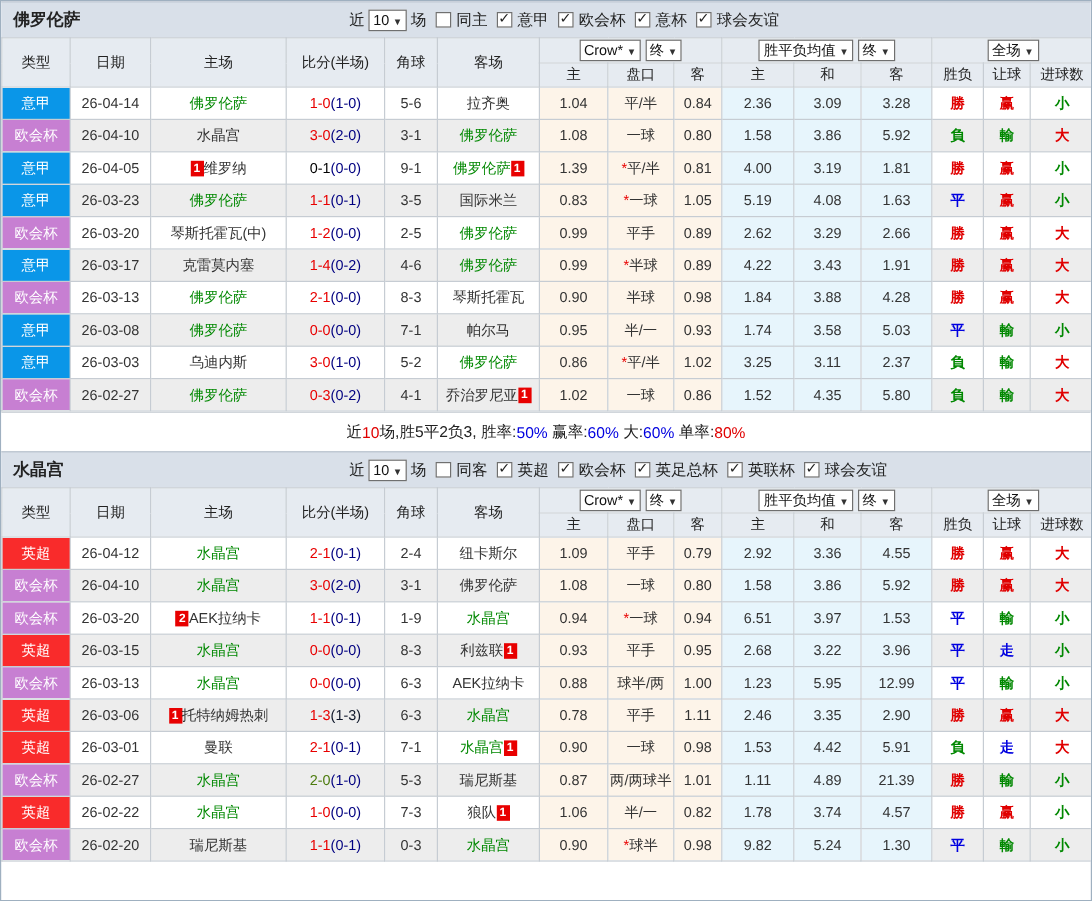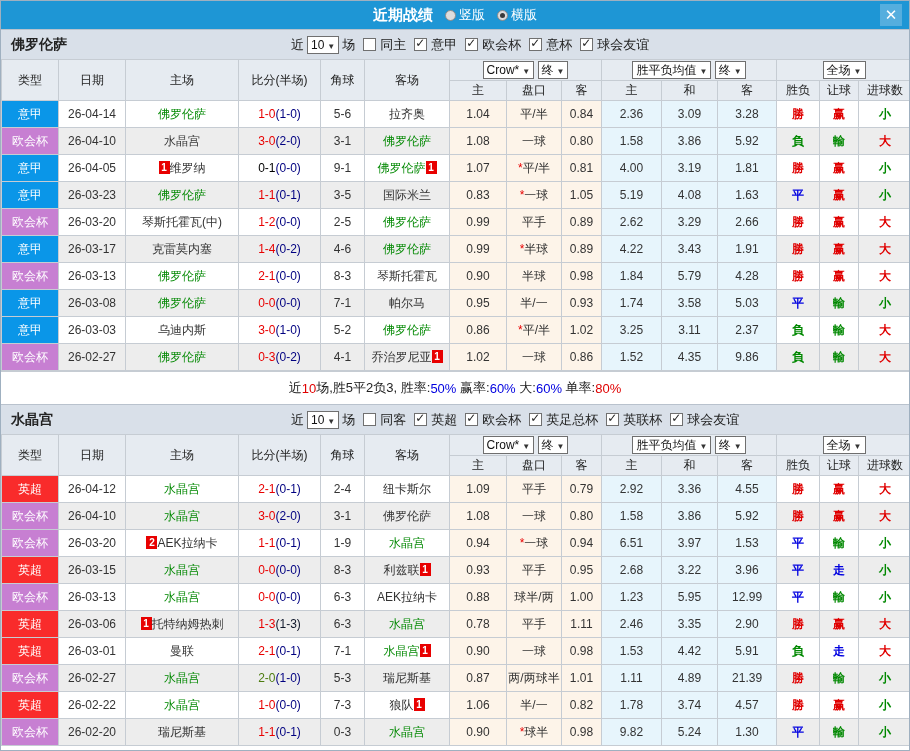--- a/index.html
+++ b/index.html
@@ -39,32 +39,20 @@
   .star { color:#e80000; }
 
   
   .summary { height:33px; background:#fff; border-top:1px solid #c6ccd3; display:flex; align-items:center; justify-content:center; font-size:13px; }
   .summary span { white-space:pre; }
 </style>
 </head>
 <body>
 
 <div class="app">
-  <div class="titlebar">
-    <span class="title">近期战绩</span>
-    <span class="radio-wrap">
-      <span class="radio" id="radio0"></span>
-      <span>竖版</span>
-    </span>
-    <span class="radio-wrap">
-      <span class="radio checked" id="radio1"></span>
-      <span>横版</span>
-    </span>
-    <span class="close-btn">✕</span>
-  </div>
   <div id="sections">
       <div class="section-head">
         <span class="team-name">佛罗伦萨</span>
         <div class="filters">
           <span>近</span>
           <span class="sel"><span>10</span><span class="caret">▼</span></span>
           <span>场</span>
           <span class="cb"></span>
           <span>同主</span>
           <span class="cb checked"></span>
@@ -154,21 +142,21 @@
             <td style="color:#008800;font-weight:bold">輸</td>
             <td style="color:#e00000;font-weight:bold">大</td>
           </tr>
           <tr class="odd">
             <td style="background:#0a96e8;color:#fff">意甲</td>
             <td>26-04-05</td>
             <td class=""><span class="badge">1</span><span class="">维罗纳</span></td>
             <td><span class="score-main" style="color:#000000">0-1</span><span style="color:#000080">(0-0)</span></td>
             <td>9-1</td>
             <td class=""><span class="team-green">佛罗伦萨</span><span class="badge">1</span></td>
-            <td class="tint-odds">1.07</td>
+            <td class="tint-odds">1.39</td>
             <td class="tint-odds"><span class="star">*</span>平/半</td>
             <td class="tint-odds">0.81</td>
             <td class="tint-avg">4.00</td>
             <td class="tint-avg">3.19</td>
             <td class="tint-avg">1.81</td>
             <td style="color:#e00000;font-weight:bold">勝</td>
             <td style="color:#e00000;font-weight:bold">赢</td>
             <td style="color:#008800;font-weight:bold">小</td>
           </tr>
           <tr class="even">
@@ -226,21 +214,21 @@
             <td style="background:#c77fd2;color:#fff">欧会杯</td>
             <td>26-03-13</td>
             <td class=""><span class="team-green">佛罗伦萨</span></td>
             <td><span class="score-main" style="color:#e80000">2-1</span><span style="color:#000080">(0-0)</span></td>
             <td>8-3</td>
             <td class=""><span class="">琴斯托霍瓦</span></td>
             <td class="tint-odds">0.90</td>
             <td class="tint-odds">半球</td>
             <td class="tint-odds">0.98</td>
             <td class="tint-avg">1.84</td>
-            <td class="tint-avg">5.79</td>
+            <td class="tint-avg">3.88</td>
             <td class="tint-avg">4.28</td>
             <td style="color:#e00000;font-weight:bold">勝</td>
             <td style="color:#e00000;font-weight:bold">赢</td>
             <td style="color:#e00000;font-weight:bold">大</td>
           </tr>
           <tr class="even">
             <td style="background:#0a96e8;color:#fff">意甲</td>
             <td>26-03-08</td>
             <td class=""><span class="team-green">佛罗伦萨</span></td>
             <td><span class="score-main" style="color:#e80000">0-0</span><span style="color:#000080">(0-0)</span></td>
@@ -278,21 +266,21 @@
             <td>26-02-27</td>
             <td class=""><span class="team-green">佛罗伦萨</span></td>
             <td><span class="score-main" style="color:#e80000">0-3</span><span style="color:#000080">(0-2)</span></td>
             <td>4-1</td>
             <td class=""><span class="">乔治罗尼亚</span><span class="badge">1</span></td>
             <td class="tint-odds">1.02</td>
             <td class="tint-odds">一球</td>
             <td class="tint-odds">0.86</td>
             <td class="tint-avg">1.52</td>
             <td class="tint-avg">4.35</td>
-            <td class="tint-avg">9.86</td>
+            <td class="tint-avg">5.80</td>
             <td style="color:#008800;font-weight:bold">負</td>
             <td style="color:#008800;font-weight:bold">輸</td>
             <td style="color:#e00000;font-weight:bold">大</td>
           </tr>
         </tbody>
       </table>
       <div class="summary">
         <span style="color:#222222">近</span>
         <span style="color:#e00000">10</span>
         <span style="color:#222222">场,胜5平2负3, </span>

